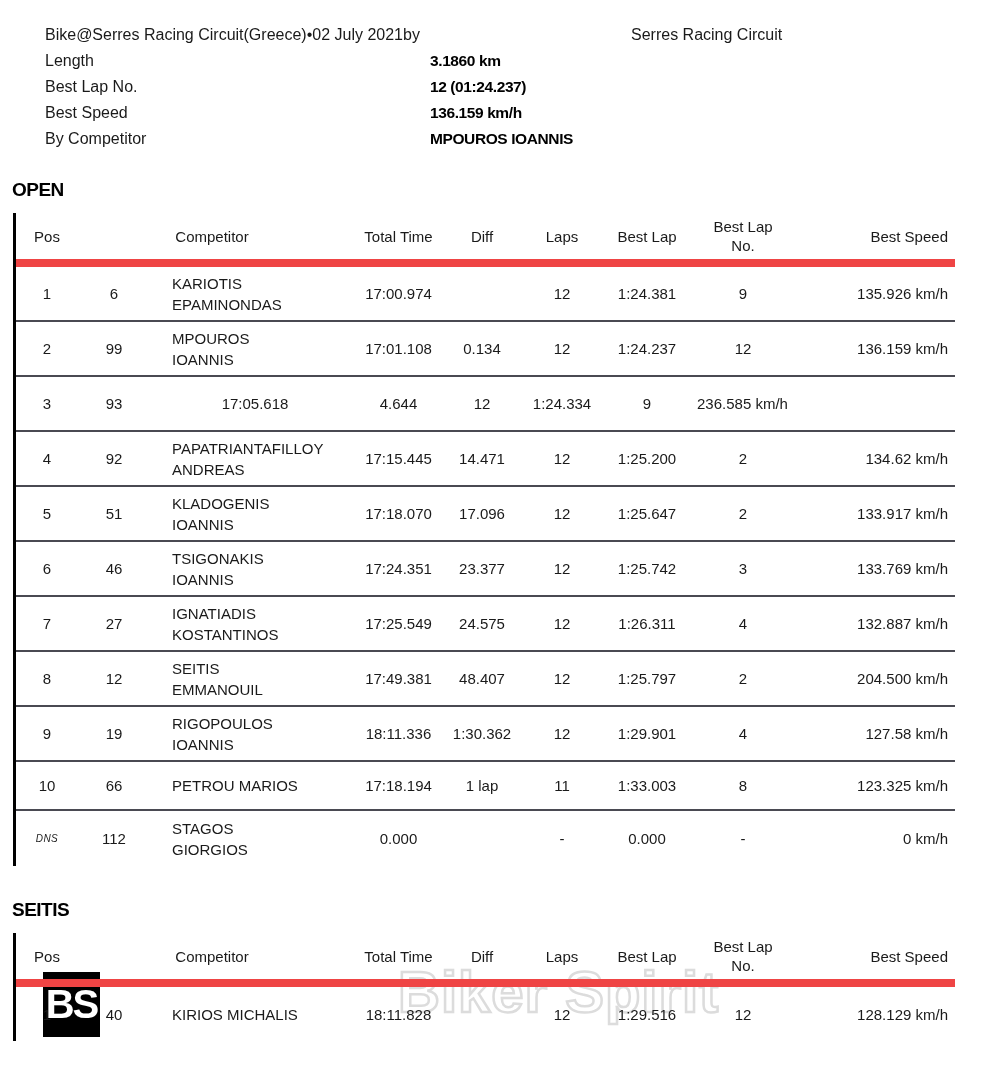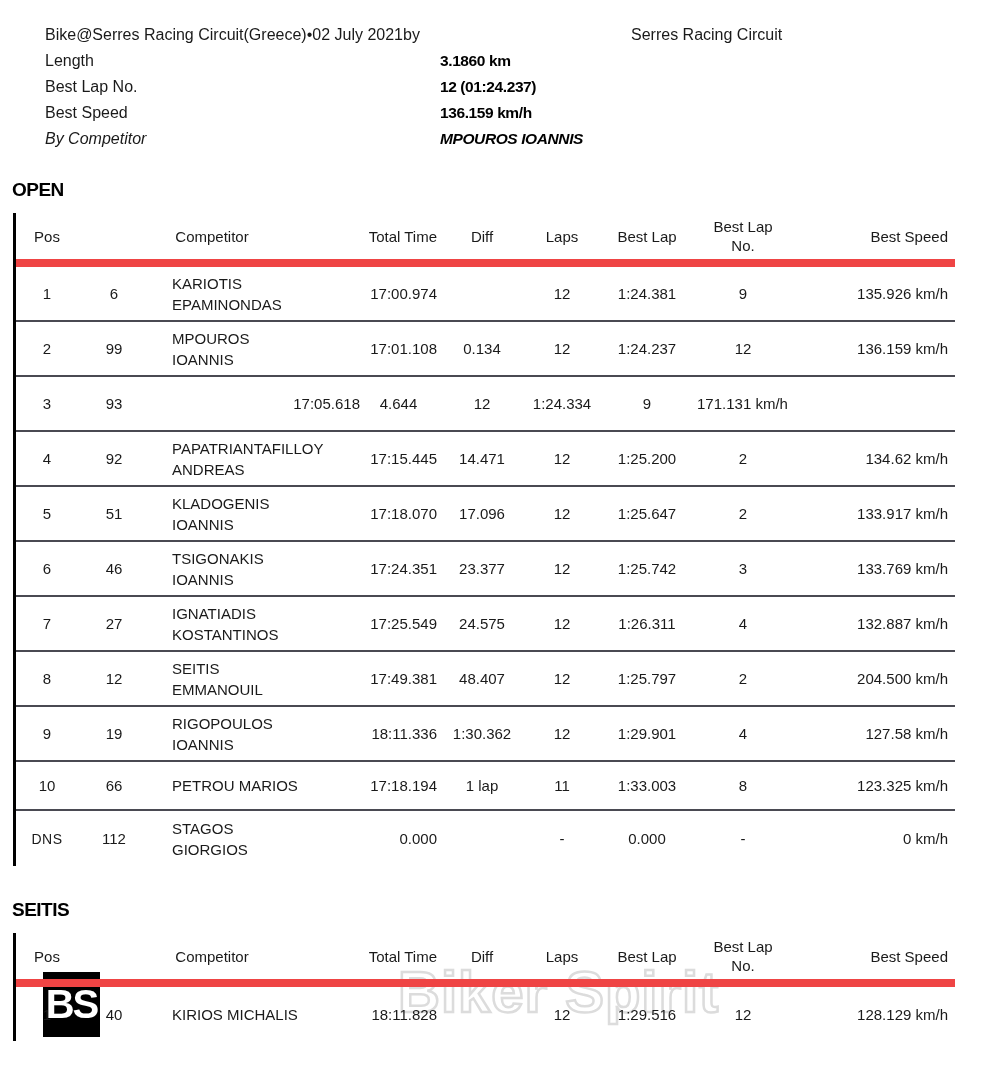--- a/index.html
+++ b/index.html
@@ -8,21 +8,21 @@
     width:1000px;height:1076px;
     background:#ffffff;
     font-family:"Liberation Sans", sans-serif;
     color:#1a1a1a;
     overflow:hidden;
   }
   
   .meta-block{position:absolute;left:0;top:0;width:1000px;z-index:2;}
   .meta-line{position:absolute;left:45px;height:20px;font-size:16px;white-space:nowrap;}
   .meta-title-right{position:absolute;left:631px;top:26px;font-size:16px;white-space:nowrap;}
-  .meta-value{position:absolute;left:395px;top:0;font-weight:bold;font-size:15.5px;letter-spacing:-0.4px;color:#000;white-space:nowrap;}
+  .meta-value{position:absolute;left:385px;top:0;font-weight:bold;font-size:15.5px;letter-spacing:-0.4px;color:#000;white-space:nowrap;}
   
   .sections-host{position:absolute;left:13px;top:180px;width:942px;z-index:2;}
   .section-title{
     font-size:19px;font-weight:bold;letter-spacing:-0.5px;color:#000;
     margin:0 0 13px -1px;line-height:20px;
   }
   .section + .section .section-title{margin-top:34px;}
   .rtable{border-left:3px solid #000;width:939px;}
   .thead{border-bottom:8px solid #ef4444;}
   .trow,.thead{
@@ -32,25 +32,25 @@
     font-size:15px;
   }
   .thead{height:46px;}
   .trow{height:53px;border-top:2px solid #4a4a52;}
   .trow:first-child{border-top:none;}
   .trow.single{height:47px;}
   .trow.dns{height:55px;}
   .senior .trow{height:54px;}
   .c-pos,.c-num,.c-diff,.c-laps,.c-blap,.c-blno{text-align:center;}
   .c-name{text-align:left;padding-left:22px;line-height:21px;}
-  .c-total{text-align:right;}
+  .c-total{text-align:center;}
   .c-speed{text-align:right;padding-right:7px;white-space:nowrap;}
   .thead .c-name{text-align:center;padding-left:0;padding-right:86px;}
   .thead .c-blno{line-height:19px;padding:0 14px;}
-  .trow.dns .c-pos{font-size:14px;letter-spacing:0.4px;}
+  .trow.dns .c-pos{font-size:10px;letter-spacing:0.4px;font-style:italic;}
   
   .watermark{
     position:absolute;left:398px;top:958px;z-index:1;
     font-size:58px;font-weight:bold;letter-spacing:1px;white-space:nowrap;
     color:#ffffff;-webkit-text-stroke:2.5px #dcdcdc;
   }
   .bs-logo{
     position:absolute;left:43px;top:972px;width:57px;height:65px;z-index:1;
     background:#000000;display:flex;align-items:center;justify-content:center;
     font-size:40px;font-weight:bold;color:#ffffff;letter-spacing:-2px;
@@ -70,21 +70,21 @@
       <span class="meta-value">3.1860 km</span>
     </div>
     <div class="meta-line" style="top:78px;">
       <span>Best Lap No.</span>
       <span class="meta-value">12 (01:24.237)</span>
     </div>
     <div class="meta-line" style="top:104px;">
       <span>Best Speed</span>
       <span class="meta-value">136.159 km/h</span>
     </div>
-    <div class="meta-line" style="top:130px;font-style:italic;">
+    <div class="meta-line" style="top:130px;">
       <span>By Competitor</span>
       <span class="meta-value">MPOUROS IOANNIS</span>
     </div>
   </div>
 
   <div class="bs-logo">BS</div>
   <div class="watermark">Biker Spirit</div>
 
   <div class="sections-host">
     <div class="section open">
@@ -133,21 +133,21 @@
     </div>
 
     <div class="trow">
       <div class="c-pos">3</div>
       <div class="c-num">93</div>
       <div class="c-total">17:05.618</div>
       <div class="c-diff">4.644</div>
       <div class="c-laps">12</div>
       <div class="c-blap">1:24.334</div>
       <div class="c-blno">9</div>
-      <div class="c-speed">171.131 km/h</div>
+      <div class="c-speed">236.585 km/h</div>
     </div>
 
     <div class="trow">
       <div class="c-pos">4</div>
       <div class="c-num">92</div>
       <div class="c-name">
                 <div>PAPATRIANTAFILLOY</div>
                 <div>ANDREAS</div>
               </div>
       <div class="c-total">17:15.445</div>

